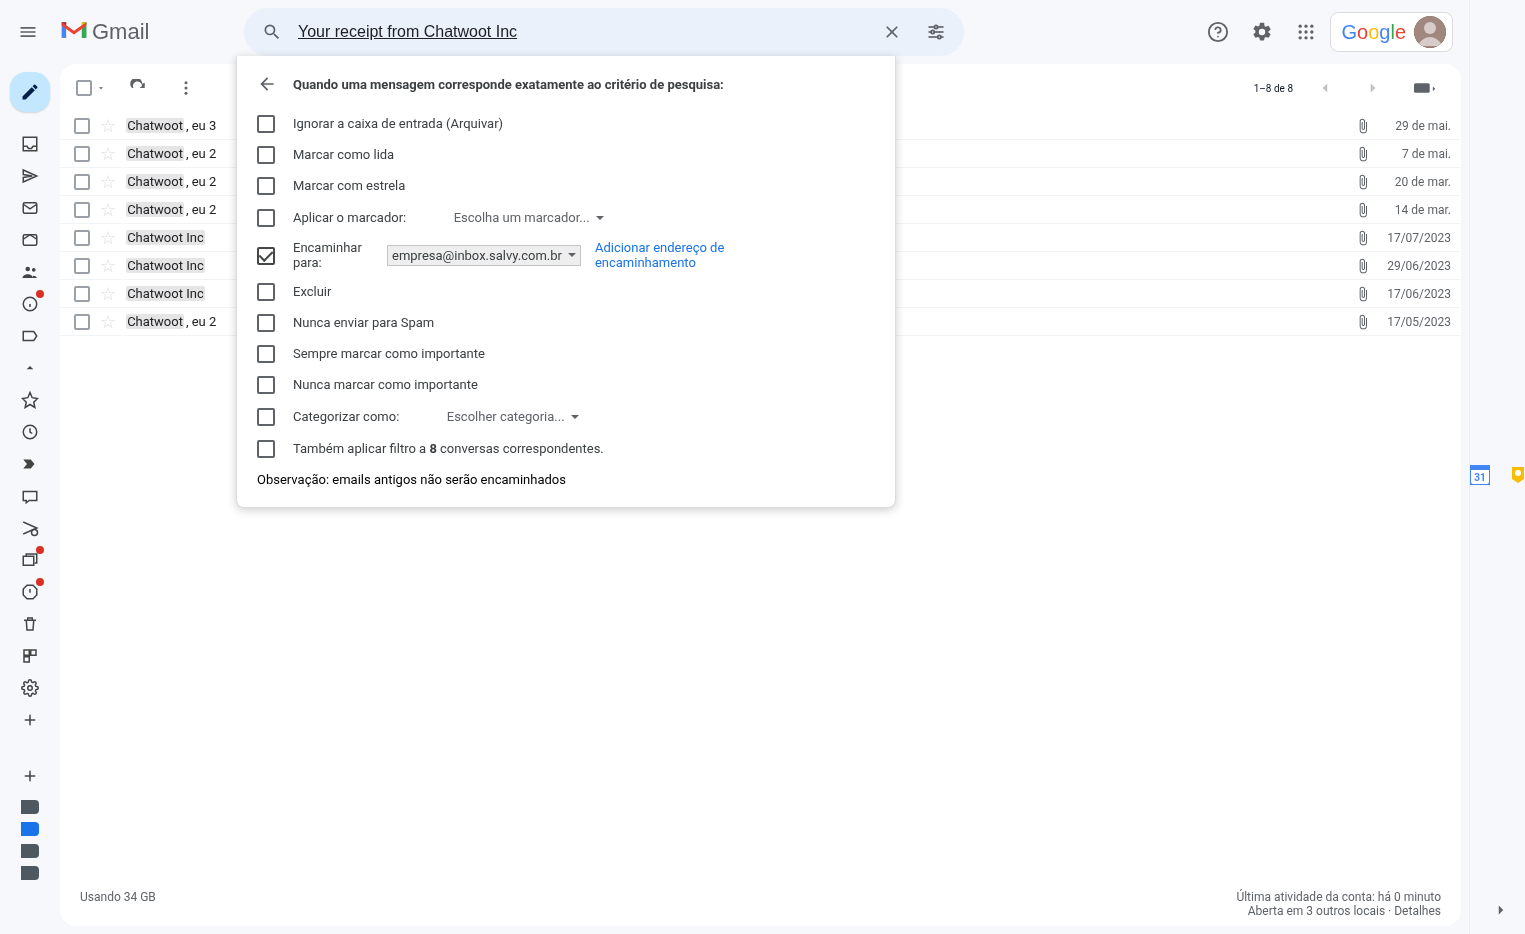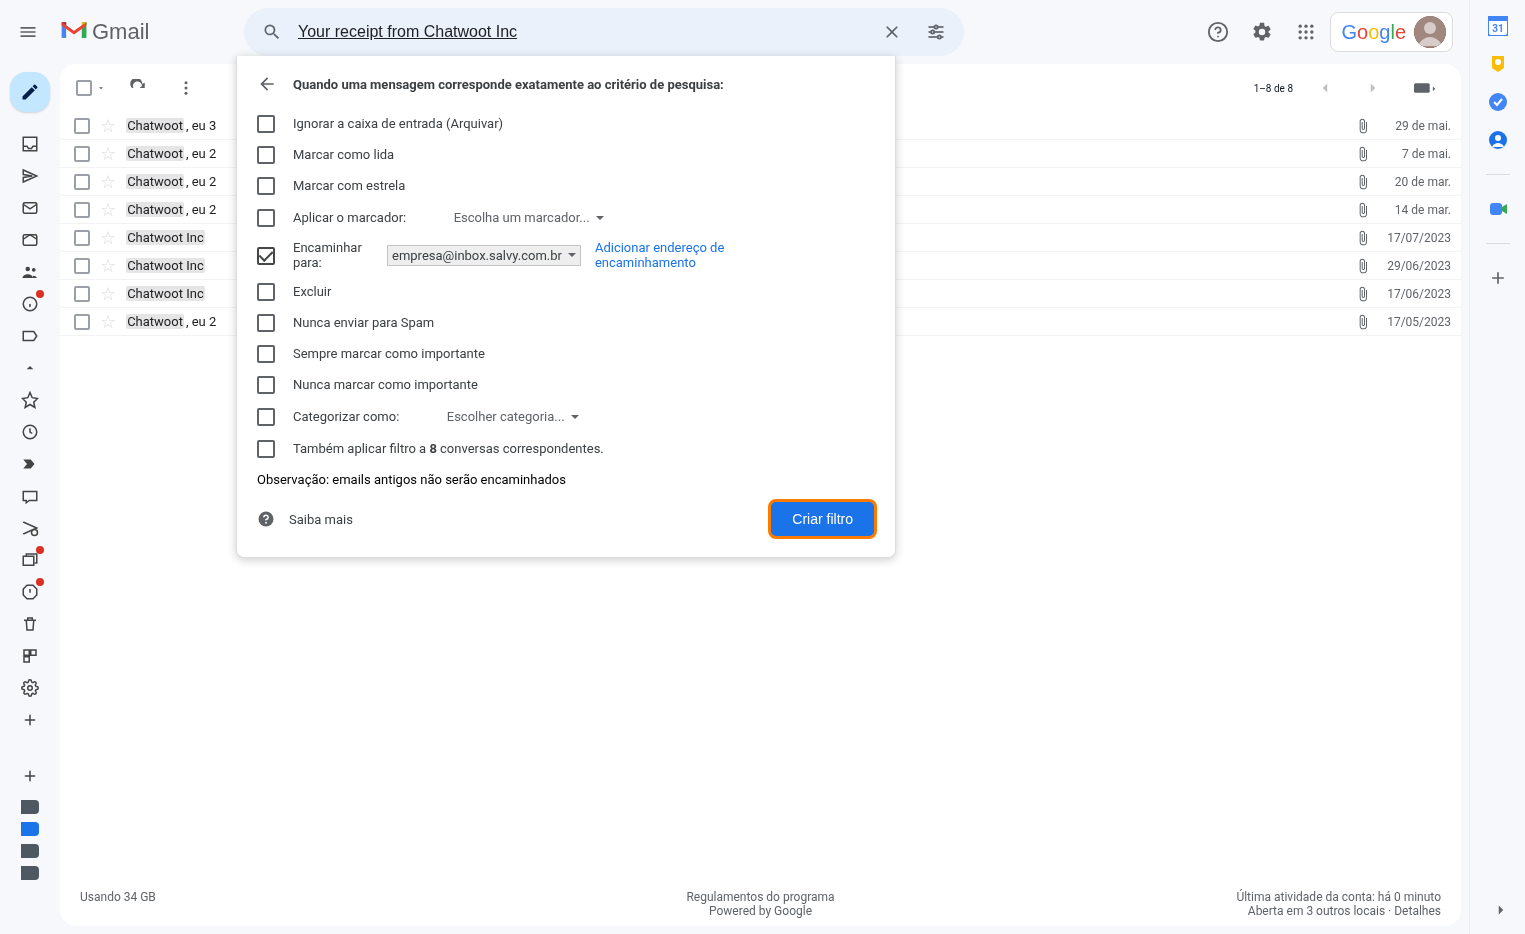--- a/index.html
+++ b/index.html
@@ -43,21 +43,21 @@
   .date { width:70px; text-align:right; font-size:12px; color:#5f6368;}
   .chk { width:16px;height:16px; border:2px solid #9aa0a6; border-radius:2px; flex-shrink:0; cursor:pointer;}
   .star { color:#dadce0; cursor:pointer; font-size:18px; line-height:1;}
   
   .footer { display:flex; justify-content:space-between; padding:24px 20px 8px; color:#5f6368; font-size:12px;}
   .footer > div { flex:1;}
   .footer-c{text-align:center;} .footer-r{text-align:right;}
   .footer a{color:#5f6368; text-decoration:none;}
   
   
-  .side-panel { width:56px; background:#f6f8fc; display:flex; flex-direction:column; align-items:center; padding-top:16px; gap:18px; border-left:1px solid #eceff1;}
+  .side-panel { width:56px; background:#f6f8fc; display:flex; flex-direction:row; align-items:center; padding-top:16px; gap:18px; border-left:1px solid #eceff1;}
   .side-app { width:20px;height:20px; border-radius:4px; cursor:pointer;}
   .side-expand { position:absolute; right:4px; bottom:4px; width:40px;height:40px; display:flex;align-items:center;justify-content:center; color:#5f6368;}
   
   
   .dialog { position:absolute; top:56px; left:236px; width:660px; background:#fff; box-shadow:0 2px 10px rgba(0,0,0,.2); border-radius:0 0 8px 8px; border:1px solid #dadce0; border-top:none; padding:18px 20px 20px 20px; z-index:10; font-size:13px; color:#3c4043;}
   .dlg-head { display:flex; align-items:center; gap:16px; font-weight:700; margin-bottom:14px;}
   .opt { display:flex; align-items:center; gap:18px; padding:6px 0; }
   .opt .cb { width:18px;height:18px; border:2px solid #5f6368; border-radius:2px; flex-shrink:0; margin-top:1px; cursor:pointer; position:relative;}
   .opt .cb.checked{ border-color:#444746; background:#fff;}
   .opt .cb.checked::after{content:""; position:absolute; left:3px; top:-1px; width:6px;height:11px; border:solid #444746; border-width:0 2px 2px 0; transform:rotate(45deg);}
@@ -450,24 +450,20 @@
                   <path d="M16.5 6v11.5a4 4 0 01-8 0V5a2.5 2.5 0 015 0v10.5a1 1 0 01-2 0V6H10v9.5a2.5 2.5 0 005 0V5a4 4 0 00-8 0v12.5a5.5 5.5 0 0011 0V6h-1.5z"></path>
                 </svg>
               </span>
     <span class="date">17/05/2023</span>
             </div>
           </div>
 
         <div style="flex:1"></div>
         <div class="footer">
           <div>Usando 34 GB</div>
-          <div class="footer-c">
-            <a>Regulamentos do programa</a><br>
-            <span>Powered by Google</span>
-          </div>
           <div class="footer-r">
             <span>Última atividade da conta: há 0 minuto</span><br>
             <span>Aberta em 3 outros locais</span> · <a>Detalhes</a>
           </div>
         </div>
       </div>
     </div>
   </div>
 
   <div class="side-panel">
@@ -565,24 +561,15 @@
         <span class="lbl">Nunca marcar como importante</span>
       </div>
     <div class="opt"><div class="cb"></div><span class="lbl">Categorizar como:</span>&nbsp;&nbsp;<span class="dropdown">Escolher categoria...</span></div>
     <div class="opt">
         <div class="cb"></div>
         <span class="lbl"><span>Também aplicar filtro a </span><b>8</b><span> conversas correspondentes.</span></span>
       </div>
 
     <div class="note">Observação: emails antigos não serão encaminhados</div>
 
-    <div class="dlg-foot">
-      <svg width="18" height="18" viewBox="0 0 24 24" fill="#5f6368">
-          <circle cx="12" cy="12" r="10"></circle>
-          <path d="M9.09 9a3 3 0 015.83 1c0 2-3 3-3 3" stroke="#fff" stroke-width="2" fill="none" stroke-linecap="round"></path>
-          <circle cx="12" cy="17" r="1.2" fill="#fff"></circle>
-        </svg>
-      <span class="link" style="color:#3c4043">Saiba mais</span>
-      <button class="create-btn">Criar filtro</button>
-    </div>
   </div>
 
 </div>
 
 </body></html>

